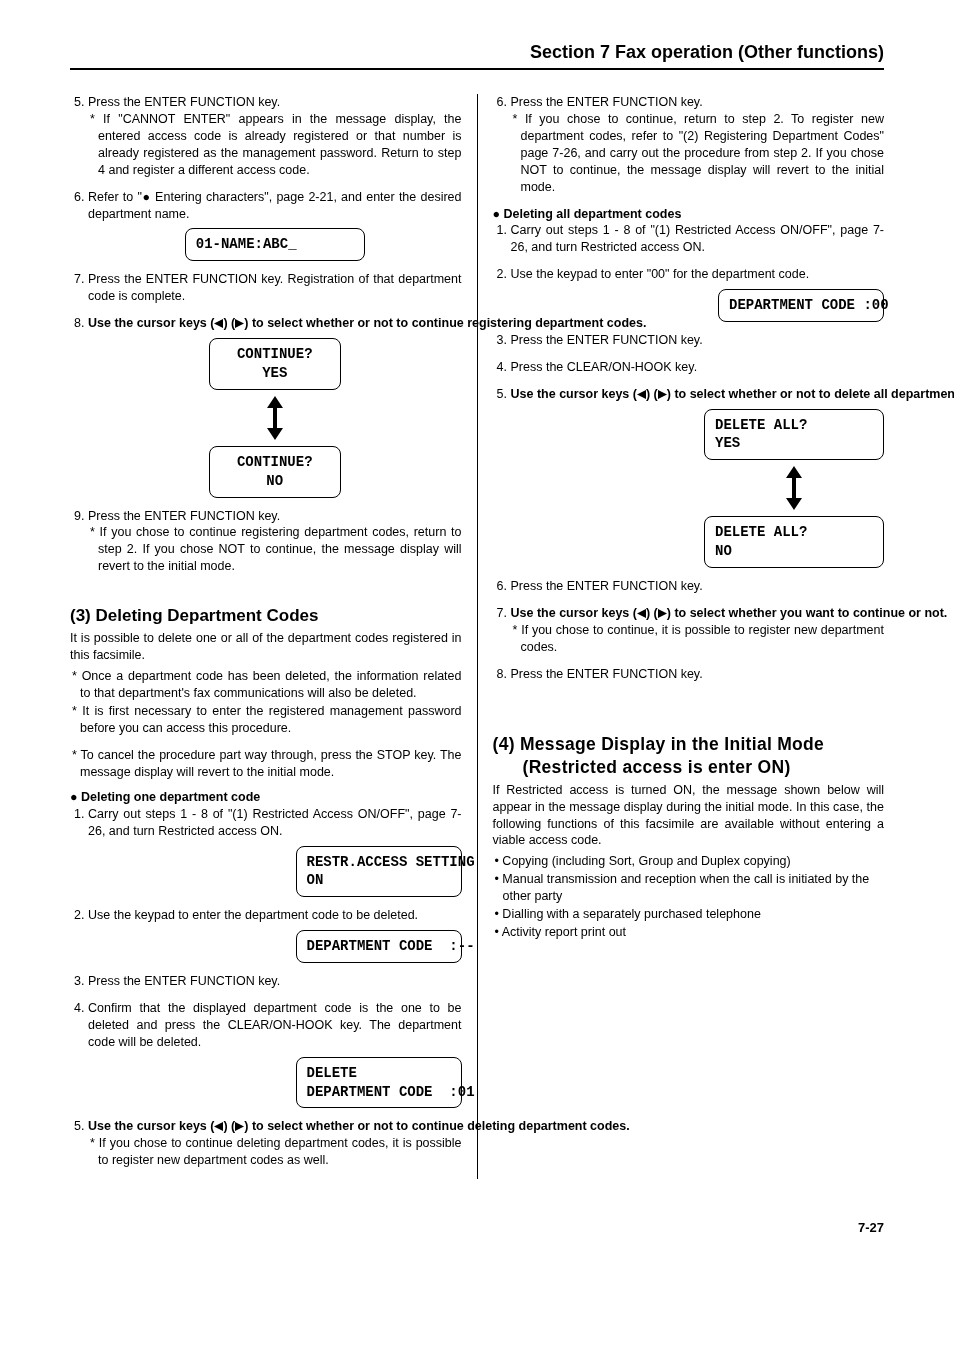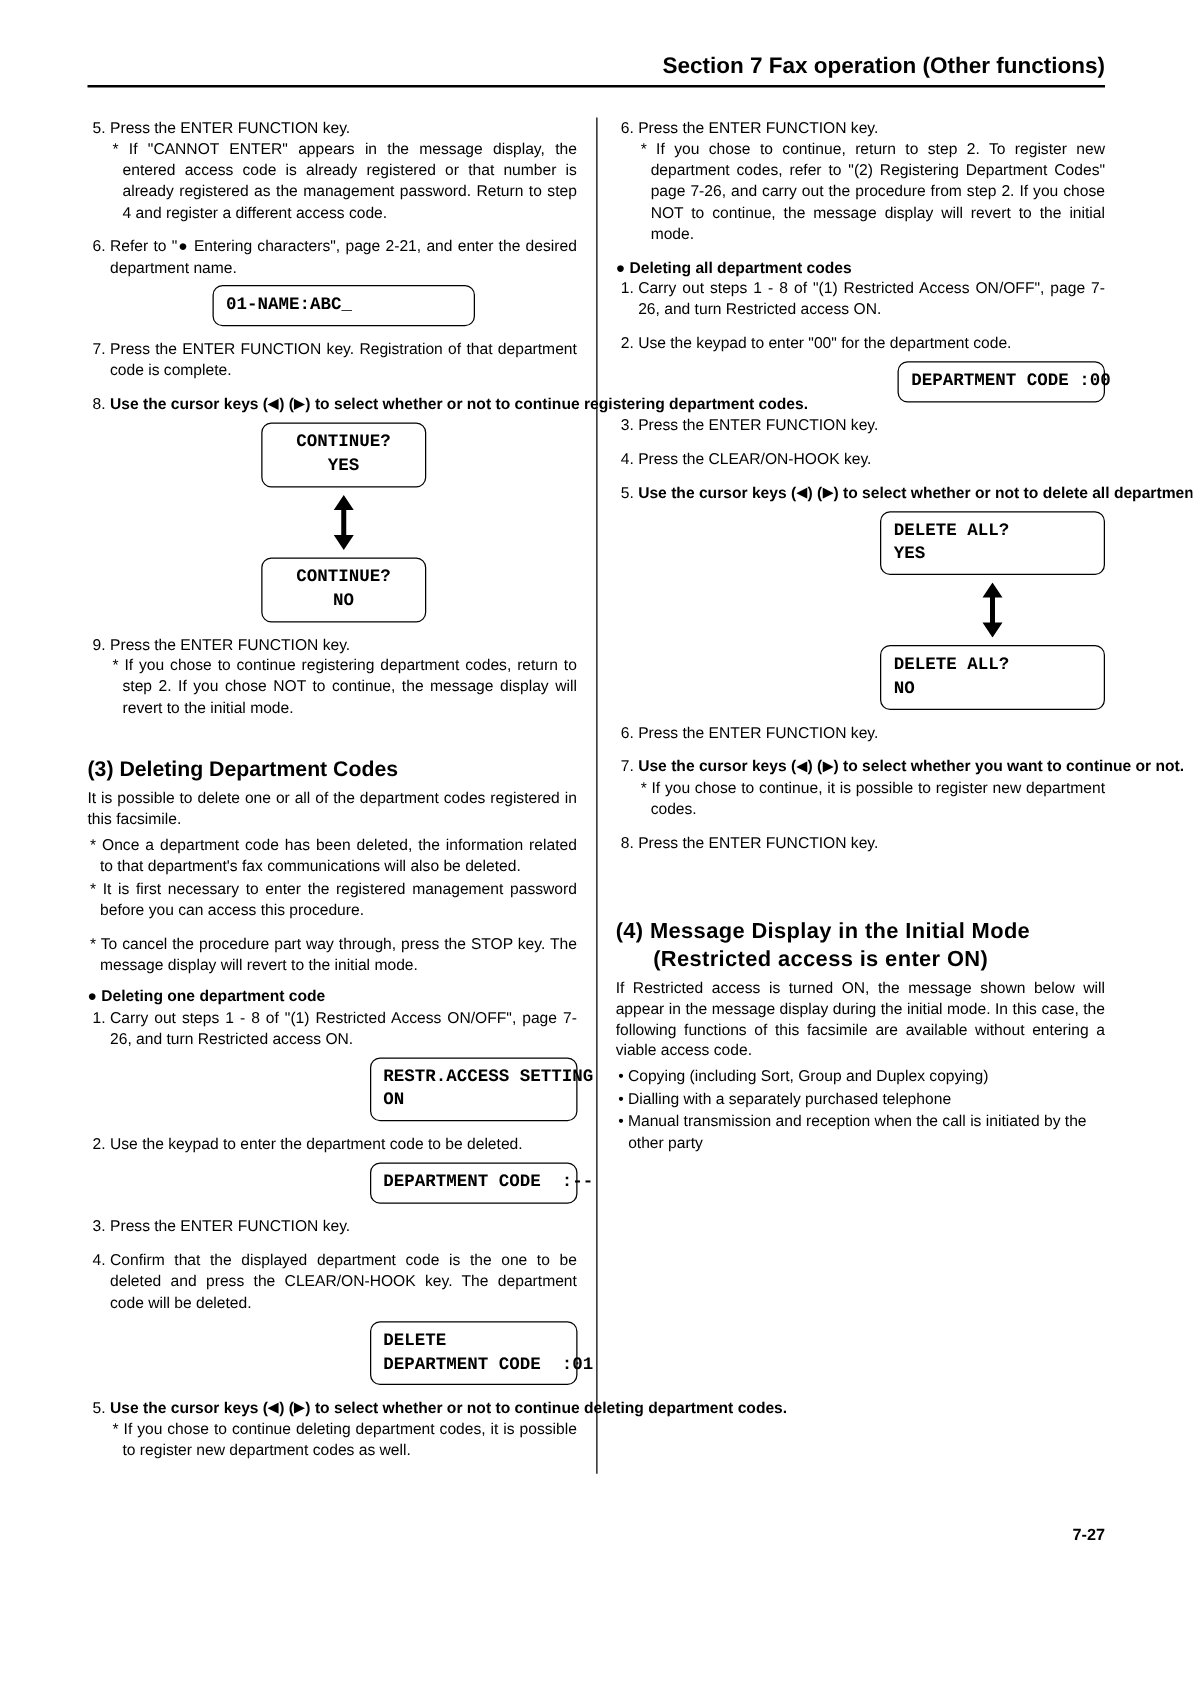--- a/index.html
+++ b/index.html
@@ -44,21 +44,21 @@
     text-align: justify;
   }
   .note::before { content: "* "; }
   .lcd {
     font-family: "Courier New", monospace;
     font-weight: bold;
     font-size: 14px;
     border: 1.5px solid #000;
     border-radius: 8px;
     padding: 6px 10px;
-    width: 210px;
+    width: 180px;
     min-height: 30px;
     display: block;
     margin: 6px auto;
     white-space: pre;
     box-sizing: border-box;
   }
   .lcd-narrow { width: 132px; }
   .lcd-wide { width: 166px; }
   .lcd-right { margin-left:auto; margin-right:0; }
   .arrow-box {
@@ -249,19 +249,20 @@
         <span>Press the ENTER FUNCTION key.</span>
       </li>
     </ol>
 
     <h3 class="subhead4">
       <span>(4) Message Display in the Initial Mode</span><br>
       <span style="padding-left:30px">(Restricted access is enter ON)</span>
     </h3>
     <p class="p-just">If Restricted access is turned ON, the message shown below will appear in the message display during the initial mode. In this case, the following functions of this facsimile are available without entering a viable access code.</p>
     <div class="dotline">Copying (including Sort, Group and Duplex copying)</div>
+    <div class="dotline">Manual transmission and reception when the call is initiated by the other party</div>
     <div class="dotline">Dialling with a separately purchased telephone</div>
-    <div class="dotline">Manual transmission and reception when the call is initiated by the other party</div>
+    <div class="dotline">Activity report print out</div>
   </div>
 
 </div>
 
 <div class="page-num">7-27</div>
 
 </body></html>

